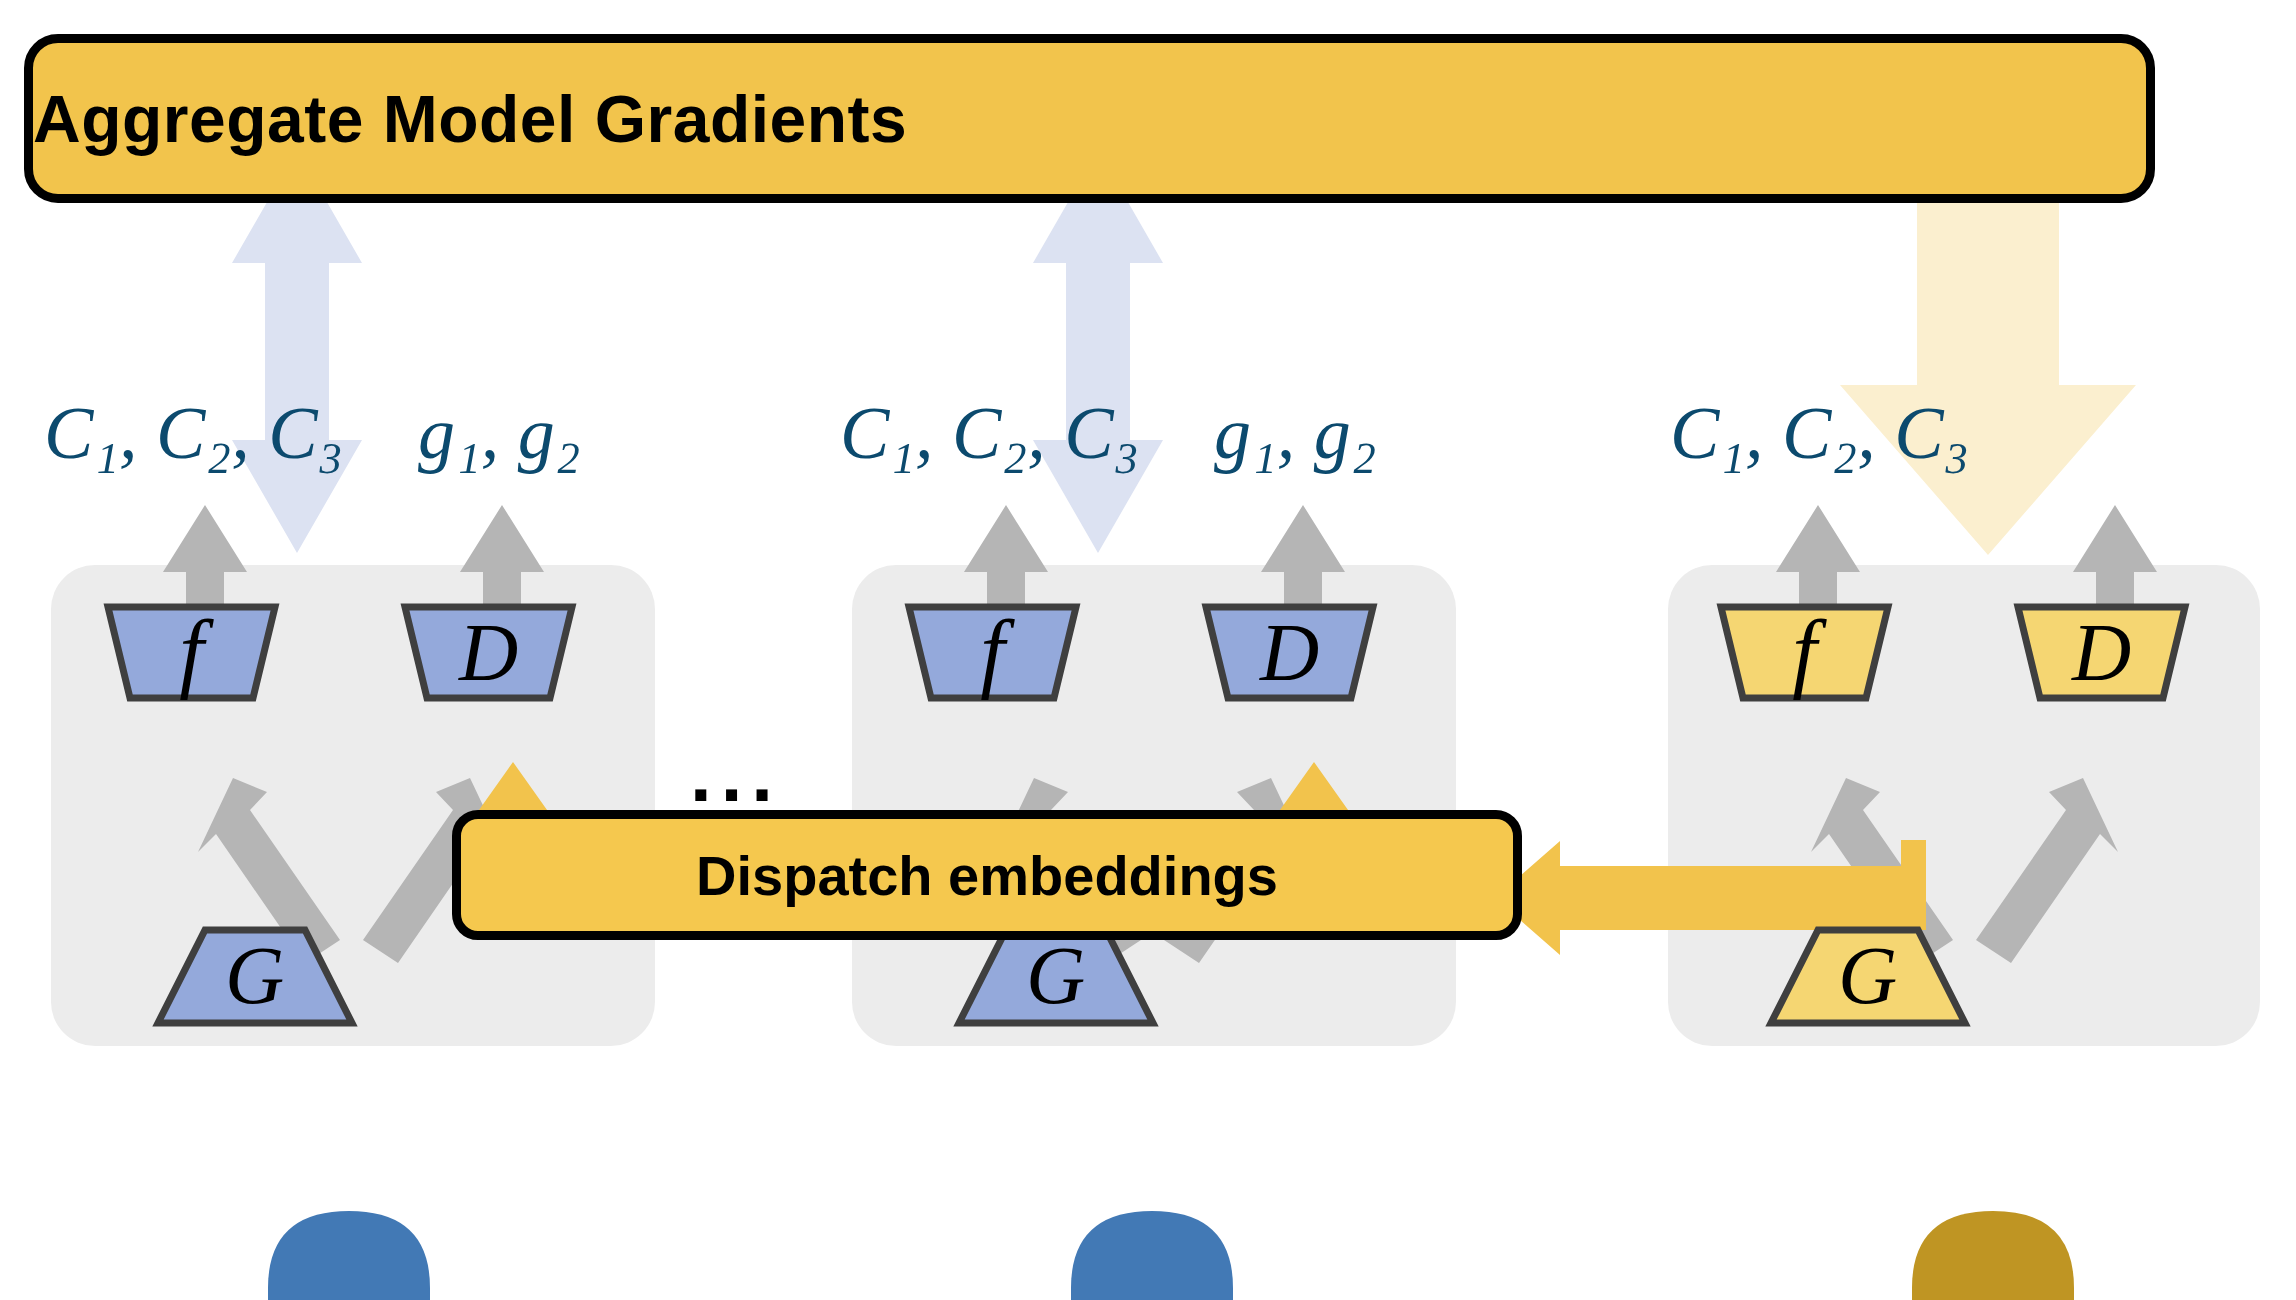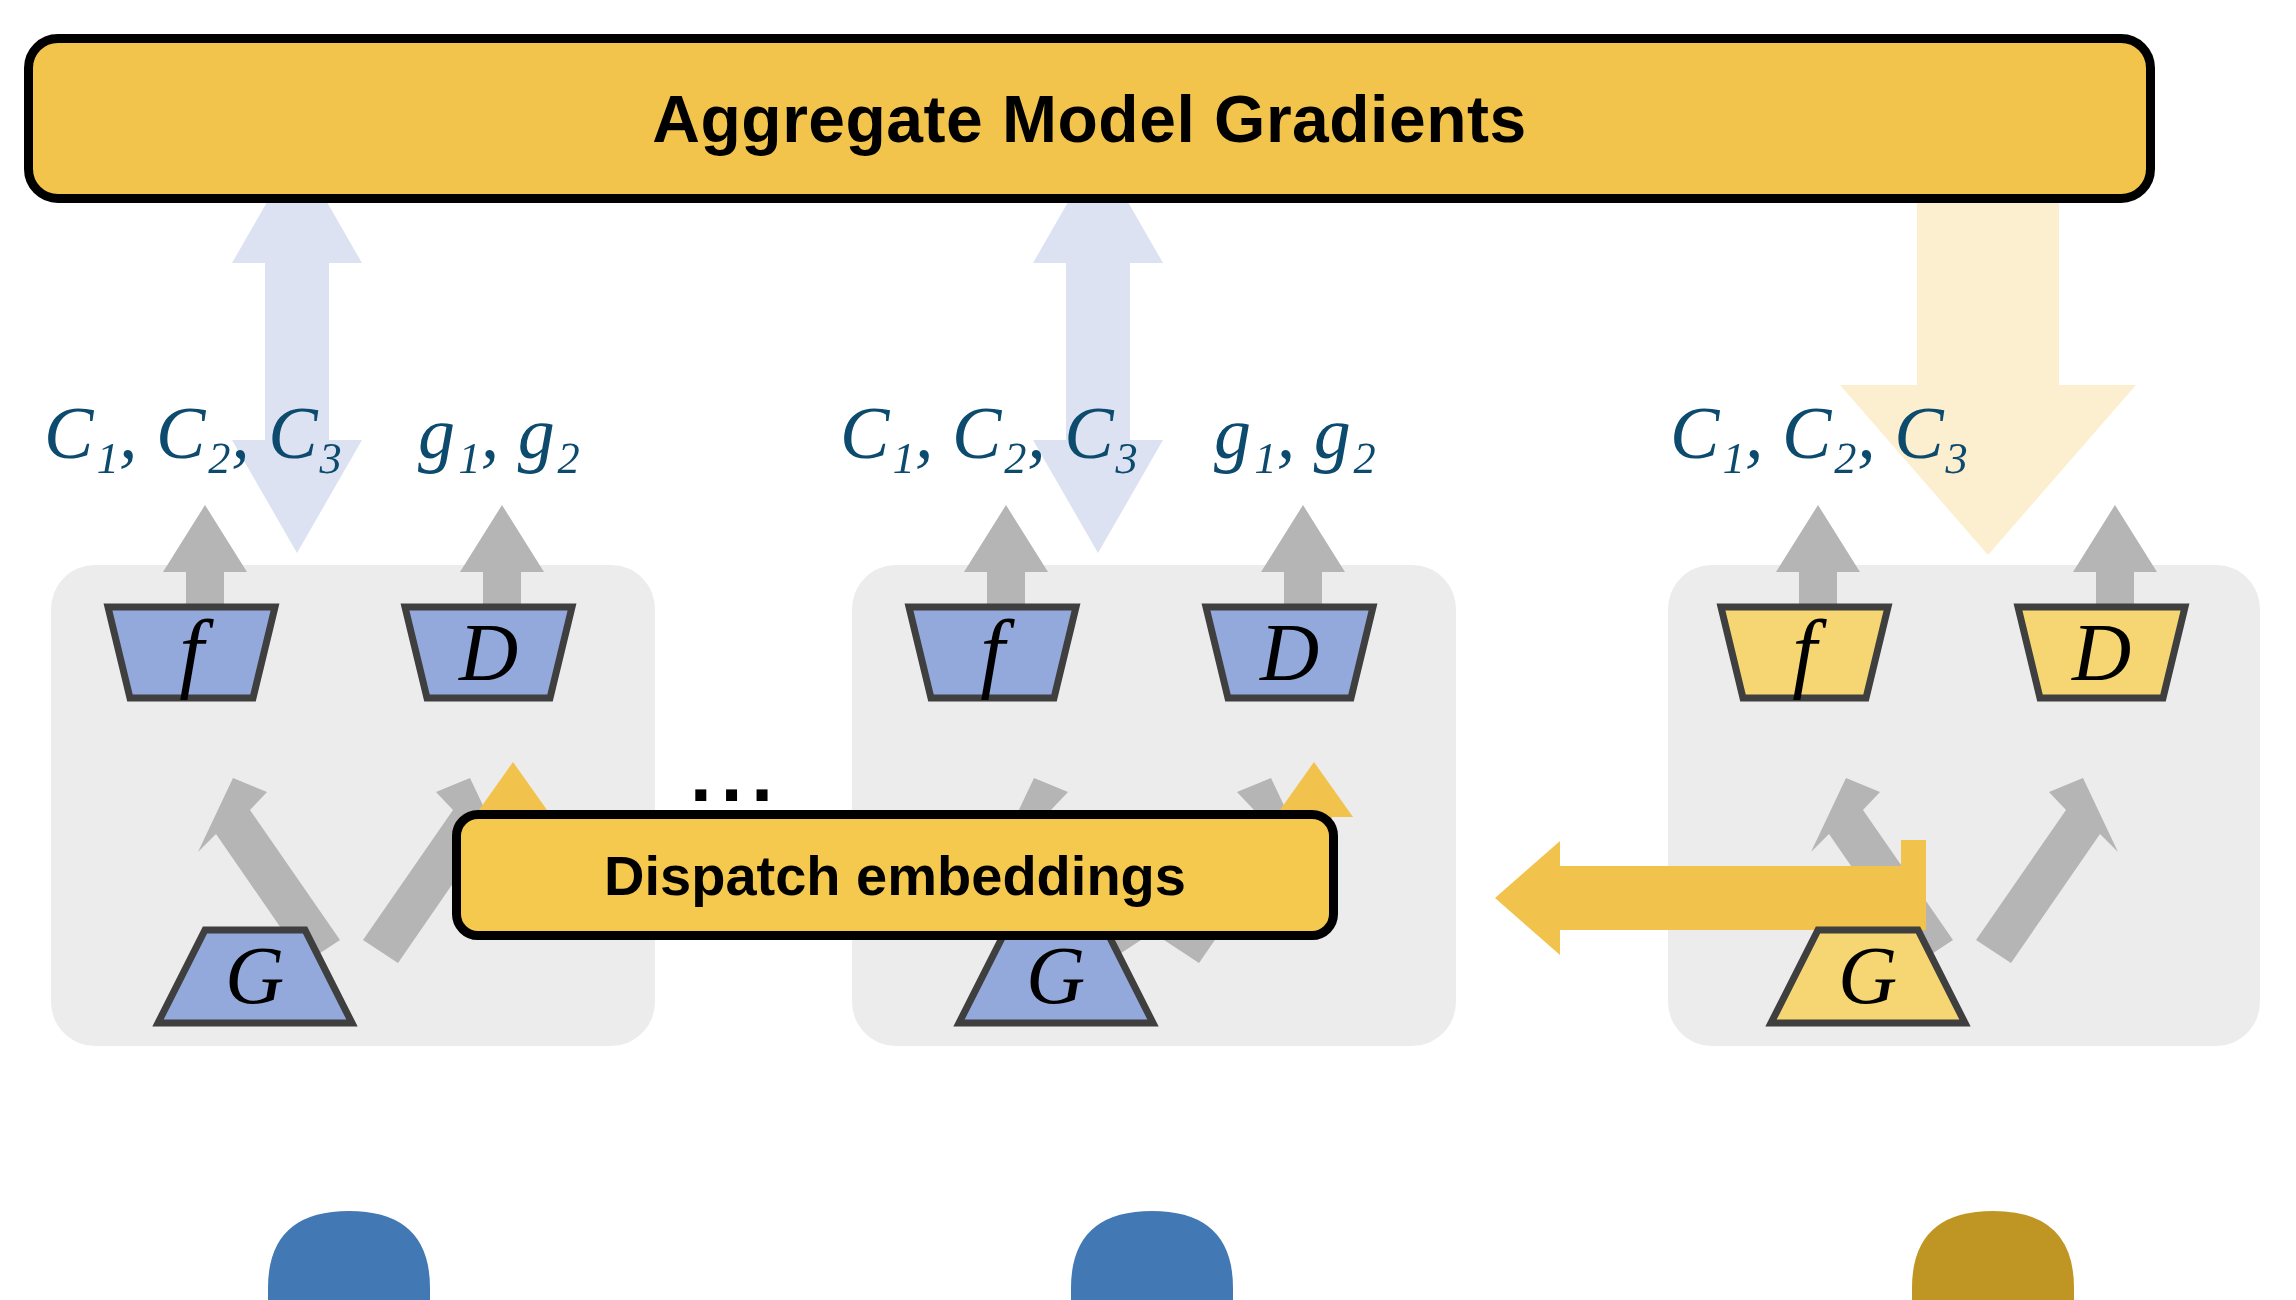--- a/index.html
+++ b/index.html
@@ -13,36 +13,36 @@
   svg.layer{position:absolute;left:0;top:0;width:2296px;height:1300px;overflow:visible;}
 
   
   .banner{
     position:absolute;
     left:24px;top:34px;width:2131px;height:169px;
     background:#F2C44C;
     border:9px solid #000000;
     border-radius:34px;
     box-sizing:border-box;
-    display:flex;align-items:center;justify-content:center;
+    display:flex;align-items:center;justify-content:flex-start;
     z-index:40;
   }
   .banner-label{
     font-family:"Liberation Sans", sans-serif;
     font-weight:bold;
     font-size:66px;
     color:#000000;
     letter-spacing:0.5px;
     white-space:nowrap;
   }
 
   
   .dispatch{
     position:absolute;
-    left:452px;top:810px;width:886px;height:130px;
+    left:452px;top:810px;width:1070px;height:130px;
     background:#F5C84E;
     border:9px solid #000000;
     border-radius:26px;
     box-sizing:border-box;
     display:flex;align-items:center;justify-content:center;
     z-index:45;
   }
   .dispatch-label{
     font-family:"Liberation Sans", sans-serif;
     font-weight:bold;

